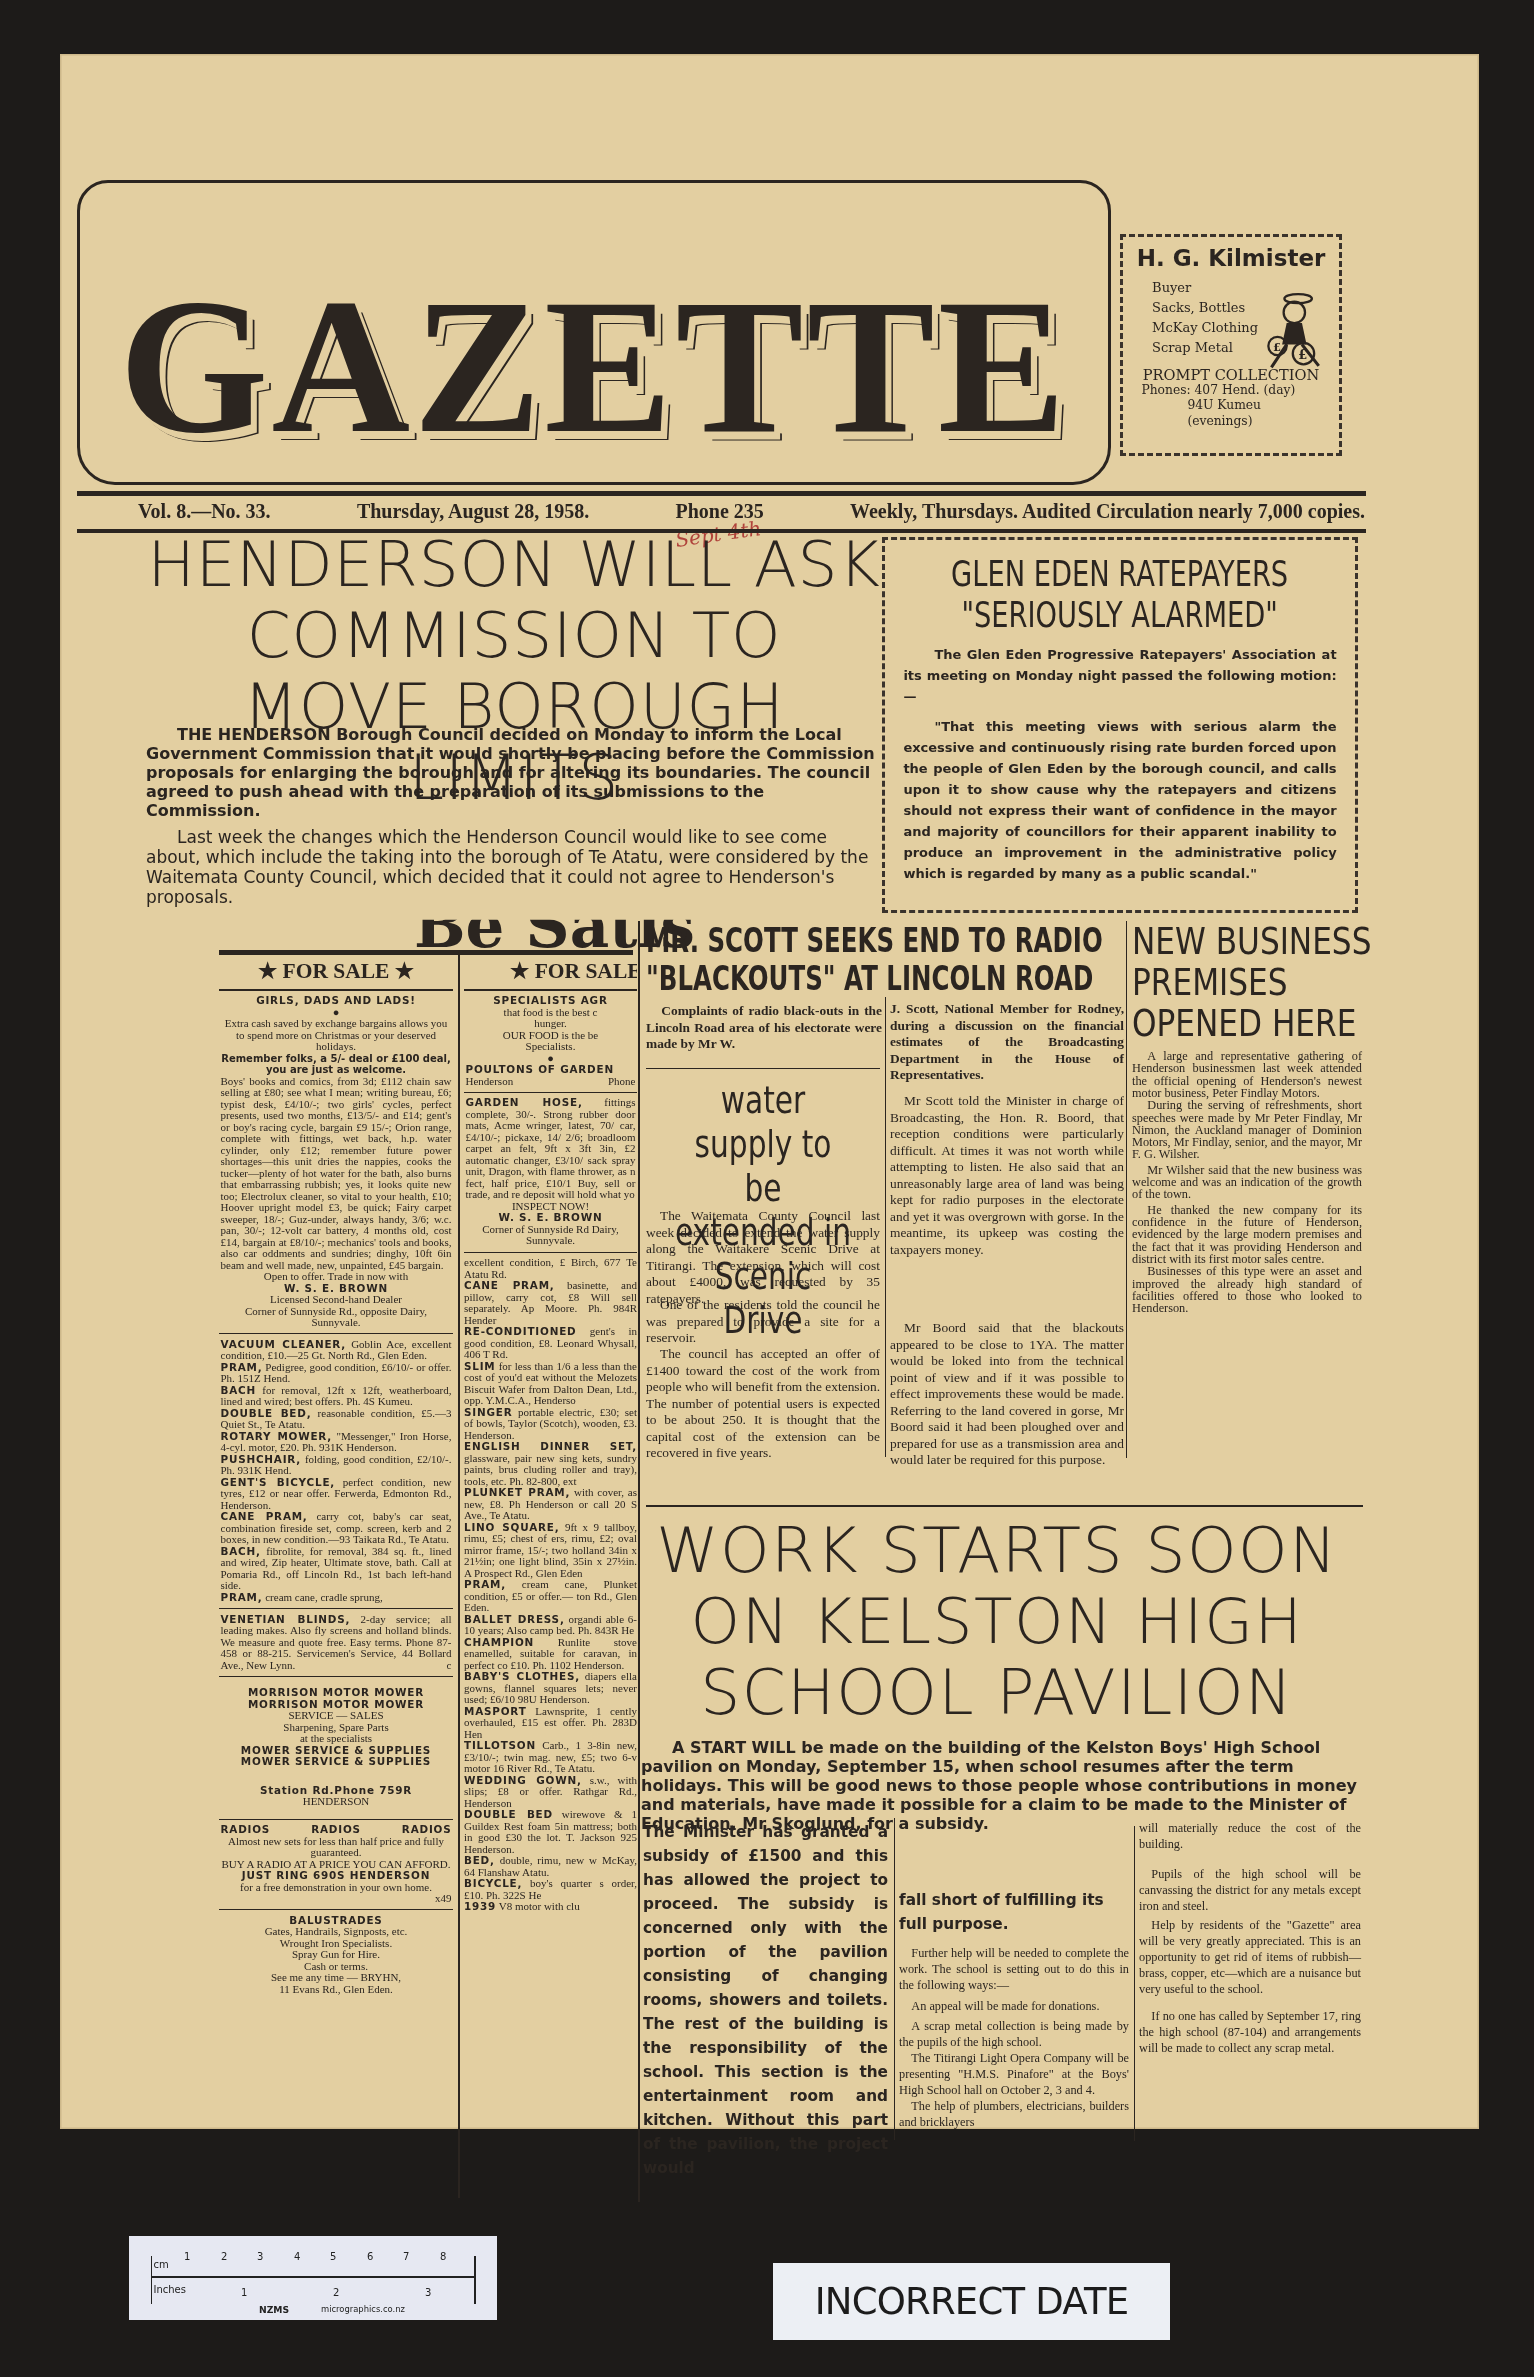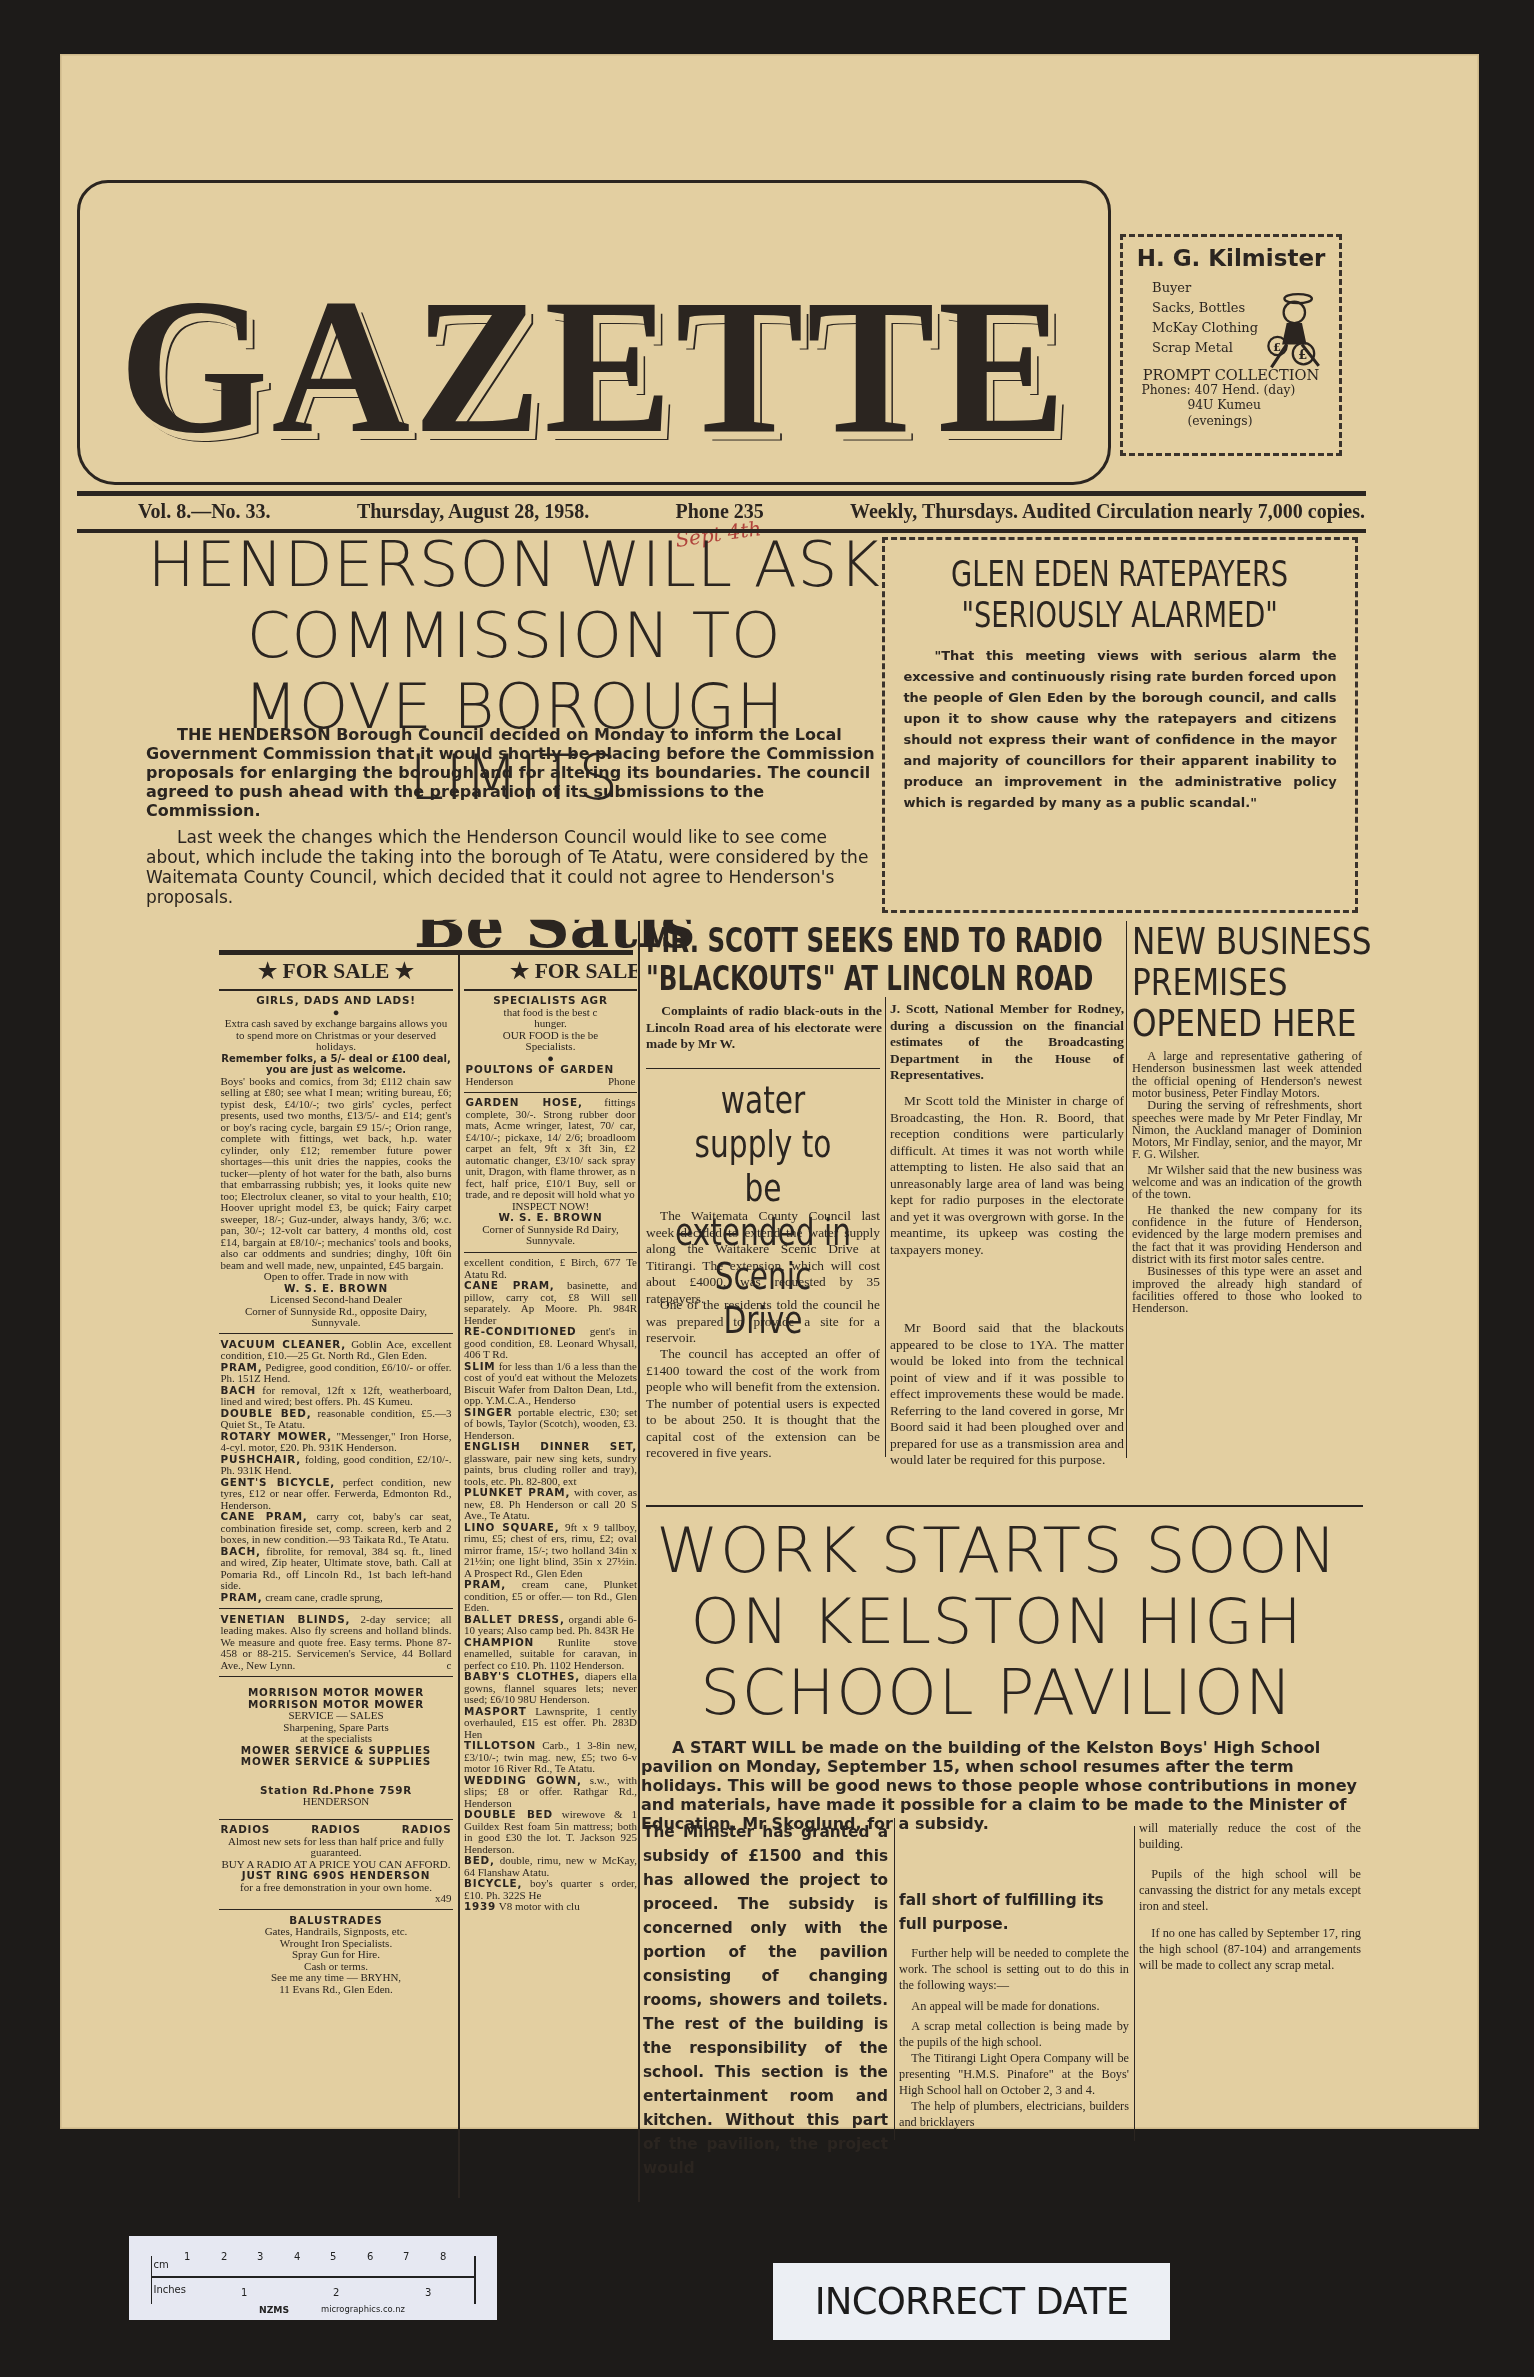--- a/index.html
+++ b/index.html
@@ -89,20 +89,21 @@
 <div class="abs stamp">Sept 4th</div>
 <div class="abs rule" style="left:77px; top:529px; width:1289px; height:3.8px;"></div>
 
 <div class="abs hl-henderson">HENDERSON WILL ASK COMMISSION TO MOVE BOROUGH LIMITS</div>
 <div class="abs lede" style="left:146px; top:725px; width:729px; text-indent:31px;">THE HENDERSON Borough Council decided on Monday to inform the Local Government Commission that it would shortly be placing before the Commission proposals for enlarging the borough and for altering its boundaries. The council agreed to push ahead with the preparation of its submissions to the Commission.</div>
 <div class="abs body-sans" style="left:146px; top:827px; width:729px; text-indent:31px;">Last week the changes which the Henderson Council would like to see come about, which include the taking into the borough of Te Atatu, were considered by the Waitemata County Council, which decided that it could not agree to Henderson's proposals.</div>
 
 <div class="abs glen-box">
   <div class="glen-hl">GLEN EDEN RATEPAYERS</div>
   <div class="glen-hl">"SERIOUSLY ALARMED"</div>
+  <div class="glen-body" style="text-indent:31px; margin-top:7.7px;">The Glen Eden Progressive Ratepayers' Association at its meeting on Monday night passed the following motion:—</div>
   <div class="glen-body" style="text-indent:31px; margin-top:9.2px;">"That this meeting views with serious alarm the excessive and continuously rising rate burden forced upon the people of Glen Eden by the borough council, and calls upon it to show cause why the ratepayers and citizens should not express their want of confidence in the mayor and majority of councillors for their apparent inability to produce an improvement in the administrative policy which is regarded by many as a public scandal."</div>
 </div>
 
 <div class="abs satis">Be Satis</div>
 <div class="abs rule" style="left:219px; top:950px; width:414px;"></div>
 
 <div class="abs" style="left:219px; top:955px; width:234px;">
   <div class="forsale-h">★ FOR SALE ★</div>
   <div class="classifieds cl-block">
     <div class="center"><b>GIRLS, DADS AND LADS!</b></div>
@@ -253,20 +254,21 @@
   <div class="serif-body" style="font-size:12.3px; line-height:16px; text-indent:12.3px; margin-top:9.2px;">Further help will be needed to complete the work. The school is setting out to do this in the following ways:—</div>
   <div class="serif-body" style="font-size:12.3px; line-height:16px; text-indent:12.3px; margin-top:4.6px;">An appeal will be made for donations.</div>
   <div class="serif-body" style="font-size:12.3px; line-height:16px; text-indent:12.3px; margin-top:4.6px;">A scrap metal collection is being made by the pupils of the high school.</div>
   <div class="serif-body" style="font-size:12.3px; line-height:16px; text-indent:12.3px;">The Titirangi Light Opera Company will be presenting "H.M.S. Pinafore" at the Boys' High School hall on October 2, 3 and 4.</div>
   <div class="serif-body" style="font-size:12.3px; line-height:16px; text-indent:12.3px;">The help of plumbers, electricians, builders and bricklayers</div>
 </div>
 <div class="colrule" style="left:1134px; top:1826px; height:315px; width:0.8px;"></div>
 <div class="abs" style="left:1139px; top:1820px; width:222px;">
   <div class="serif-body" style="font-size:12.3px; line-height:16px;">will materially reduce the cost of the building.</div>
   <div class="serif-body" style="font-size:12.3px; line-height:16px; text-indent:12.3px; margin-top:14px;">Pupils of the high school will be canvassing the district for any metals except iron and steel.</div>
+  <div class="serif-body" style="font-size:12.3px; line-height:16px; text-indent:12.3px; margin-top:3.1px;">Help by residents of the "Gazette" area will be very greatly appreciated. This is an opportunity to get rid of items of rubbish—brass, copper, etc—which are a nuisance but very useful to the school.</div>
   <div class="serif-body" style="font-size:12.3px; line-height:16px; text-indent:12.3px; margin-top:10.7px;">If no one has called by September 17, ring the high school (87-104) and arrangements will be made to collect any scrap metal.</div>
 </div>
 
 <div class="abs ruler">
   <div class="ruler-line"></div>
   <div class="tick" style="left:21.5px; top:20px; height:48px;"></div>
   <div class="tick" style="left:345px; top:20px; height:48px;"></div>
   <div class="ruler-lbl" style="left:24.5px; top:23px;">cm</div>
   <div class="ruler-lbl" style="left:24.5px; top:48px;">Inches</div>
   <div class="ruler-lbl" style="left:55px; top:15.3px;">1</div>

